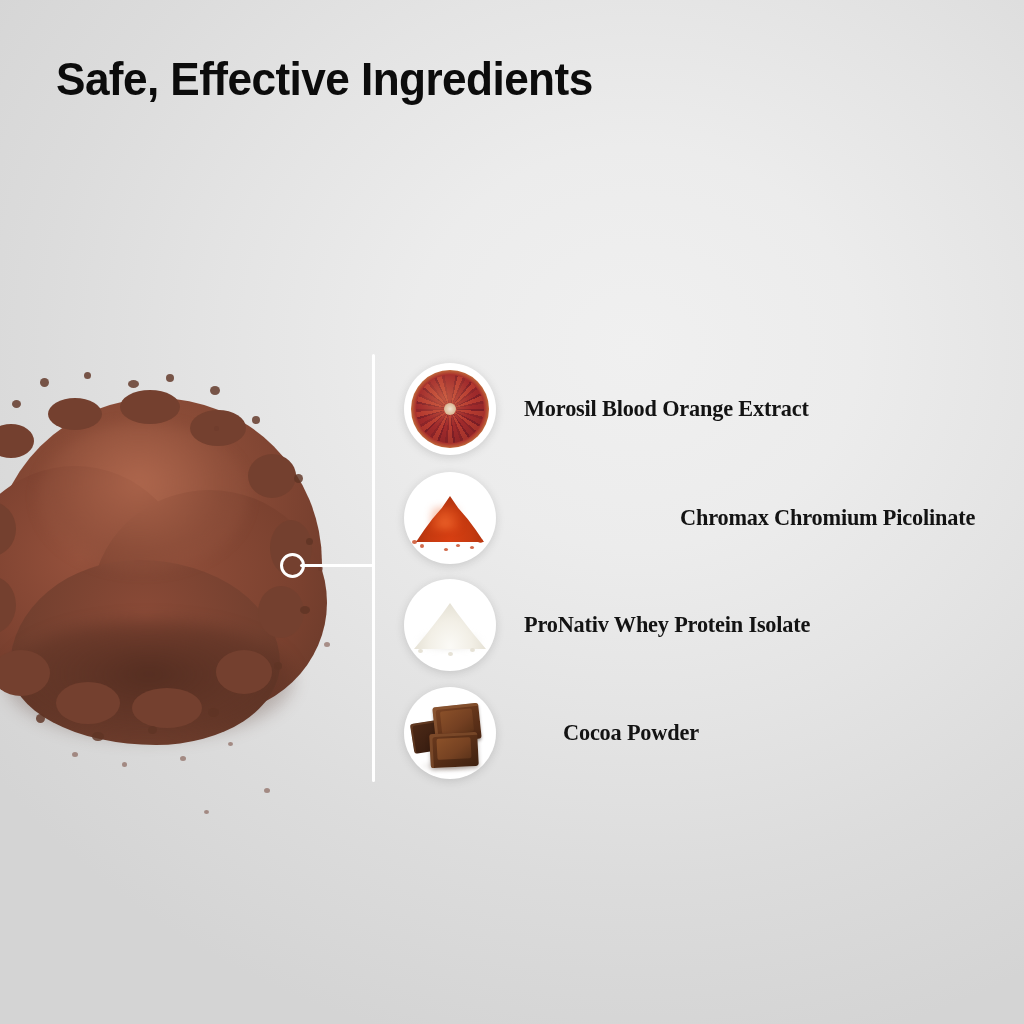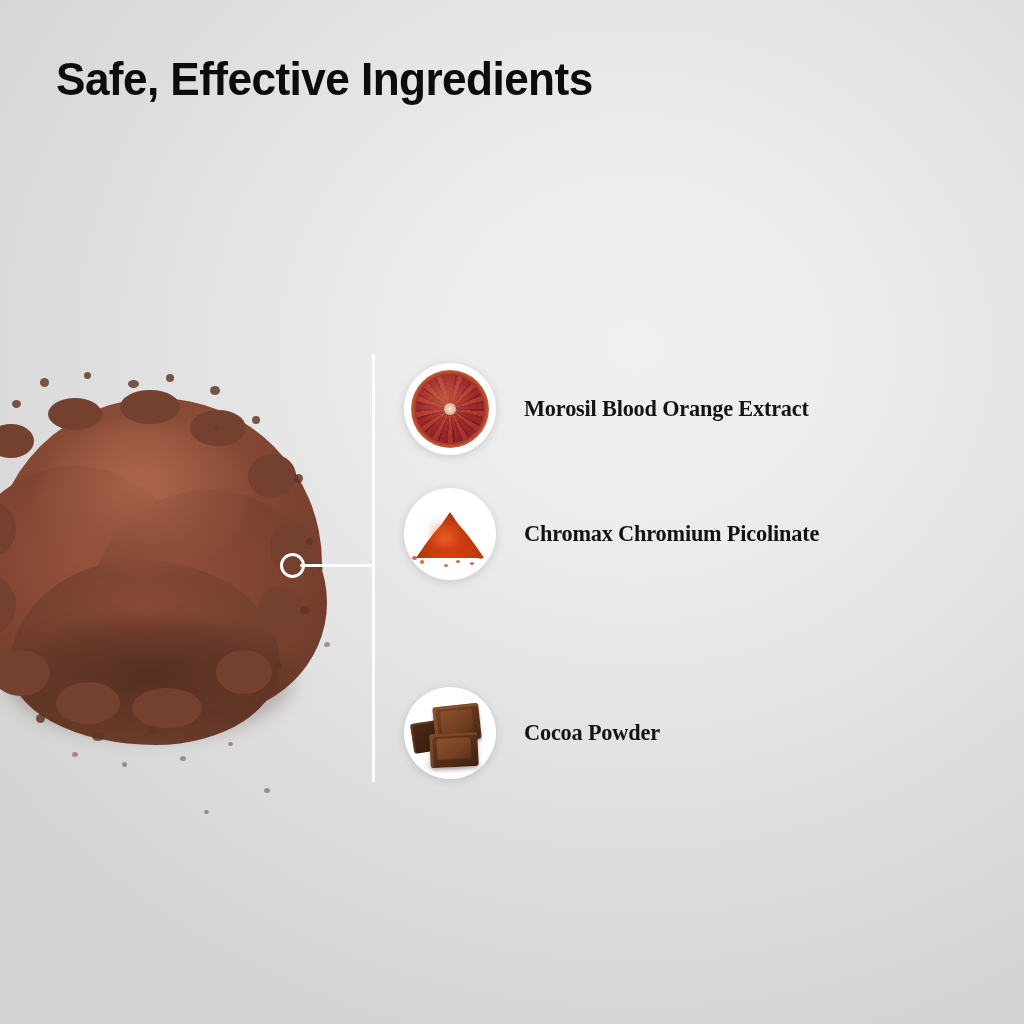--- a/index.html
+++ b/index.html
@@ -371,36 +371,46 @@
   <div class="row" style="top:359px;">
     <div class="thumb">
       <div class="orange-rind"></div>
       <div class="orange-flesh"></div>
       <div class="orange-flesh-sheen"></div>
       <div class="orange-core"></div>
     </div>
     <div class="row-label">Morosil Blood Orange Extract</div>
   </div>
 
-  <div class="row" style="top:484px;">
+  <div class="row" style="top:468px;justify-content:space-between;">
     <div class="thumb">
       <div class="red-pile"></div>
       <div class="red-pile-hi"></div>
       <div class="red-scatter" style="left:8px;bottom:20px;width:5px;height:4px;"></div>
       <div class="red-scatter" style="left:16px;bottom:16px;width:4px;height:4px;"></div>
       <div class="red-scatter" style="left:74px;bottom:21px;width:5px;height:4px;"></div>
       <div class="red-scatter" style="left:66px;bottom:15px;width:4px;height:3px;"></div>
       <div class="red-scatter" style="left:40px;bottom:13px;width:4px;height:3px;"></div>
       <div class="red-scatter" style="left:52px;bottom:17px;width:4px;height:3px;"></div>
     </div>
     <div class="row-label">Chromax Chromium Picolinate</div>
   </div>
 
-
-  <div class="row" style="top:683px;">
+  <div class="row" style="top:575px;">
+    <div class="thumb">
+      <div class="white-pile-sh"></div>
+      <div class="white-pile"></div>
+      <div class="white-scatter" style="left:14px;bottom:18px;width:5px;height:4px;"></div>
+      <div class="white-scatter" style="left:44px;bottom:15px;width:5px;height:4px;"></div>
+      <div class="white-scatter" style="left:66px;bottom:19px;width:5px;height:4px;"></div>
+    </div>
+    <div class="row-label">ProNativ Whey Protein Isolate</div>
+  </div>
+
+  <div class="row" style="top:683px;gap:39px;">
     <div class="thumb">
       <div class="choc-shadow"></div>
       <div class="choc choc-back"></div>
       <div class="choc choc-top"></div>
       <div class="choc choc-top-face"></div>
       <div class="choc choc-front"></div>
       <div class="choc choc-front-face"></div>
     </div>
     <div class="row-label">Cocoa Powder</div>
   </div>

